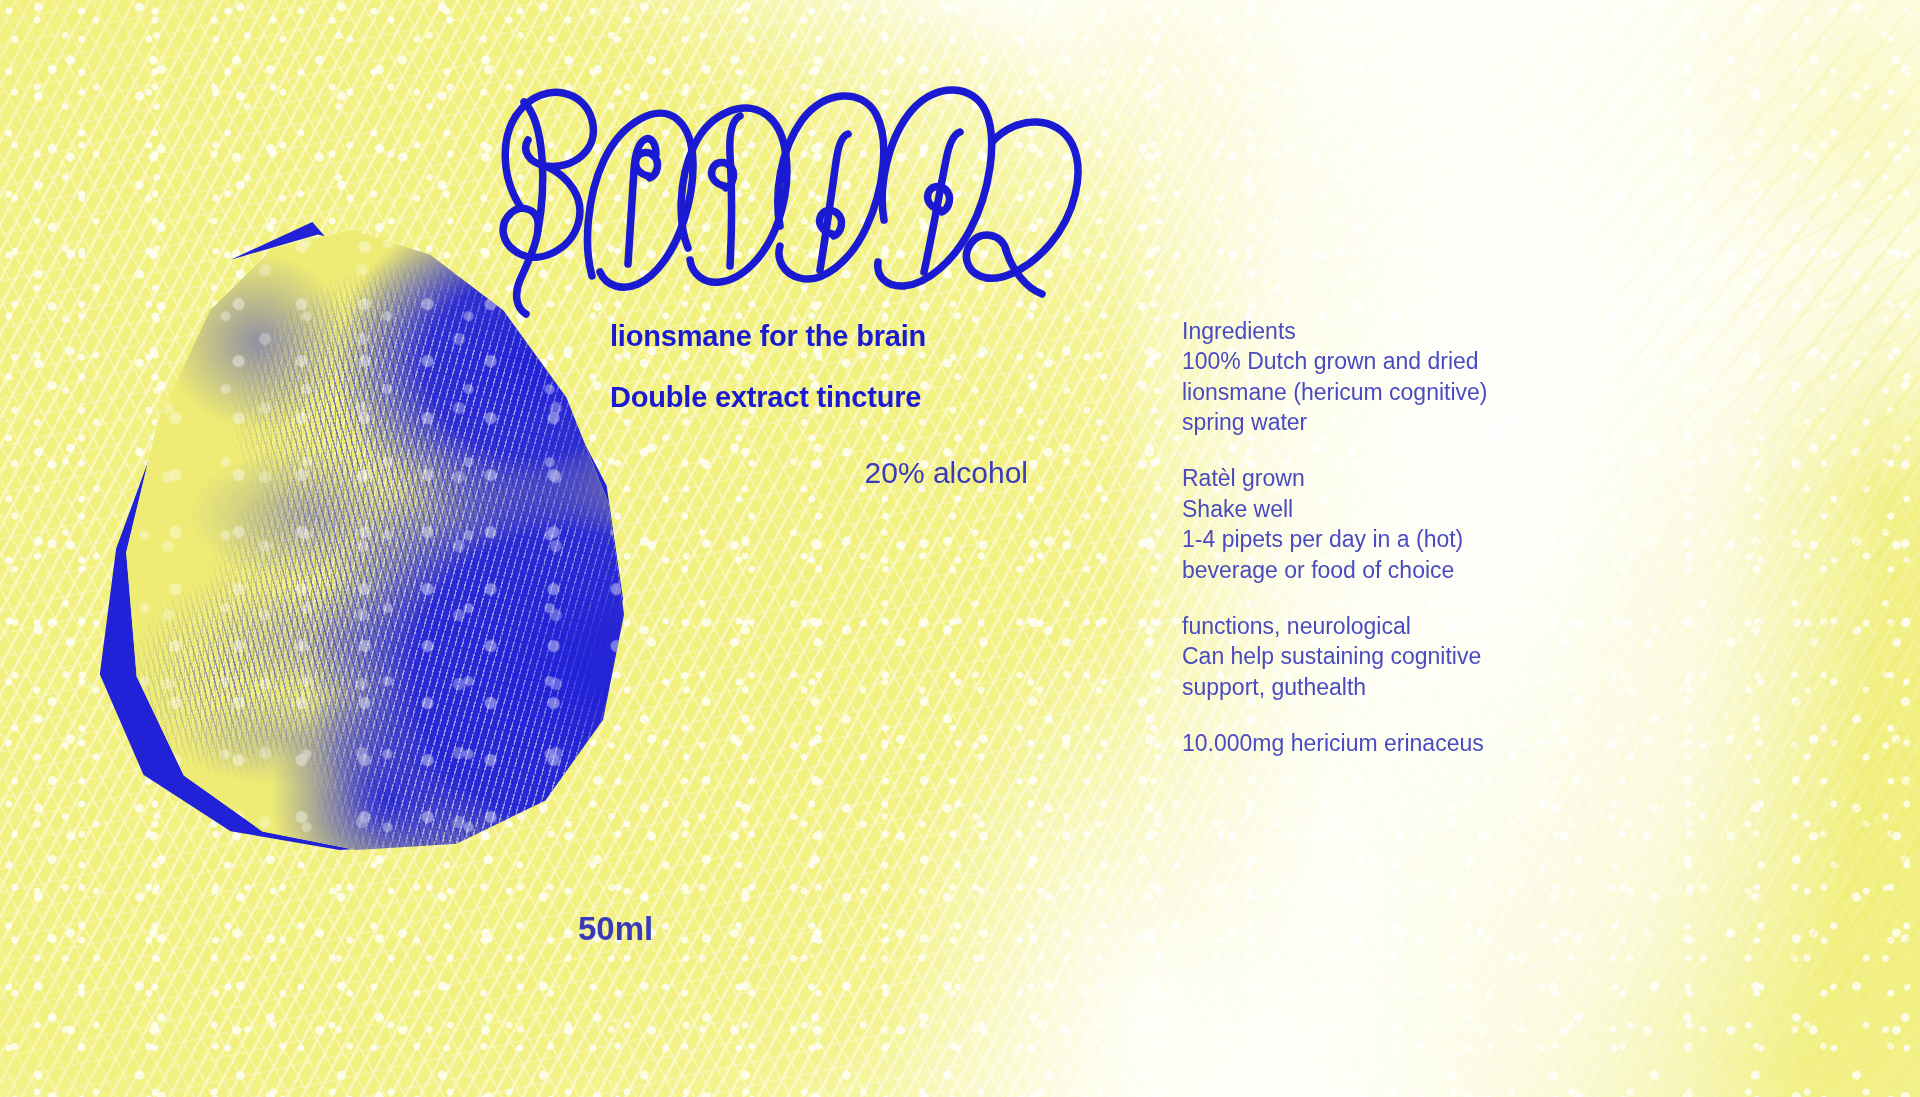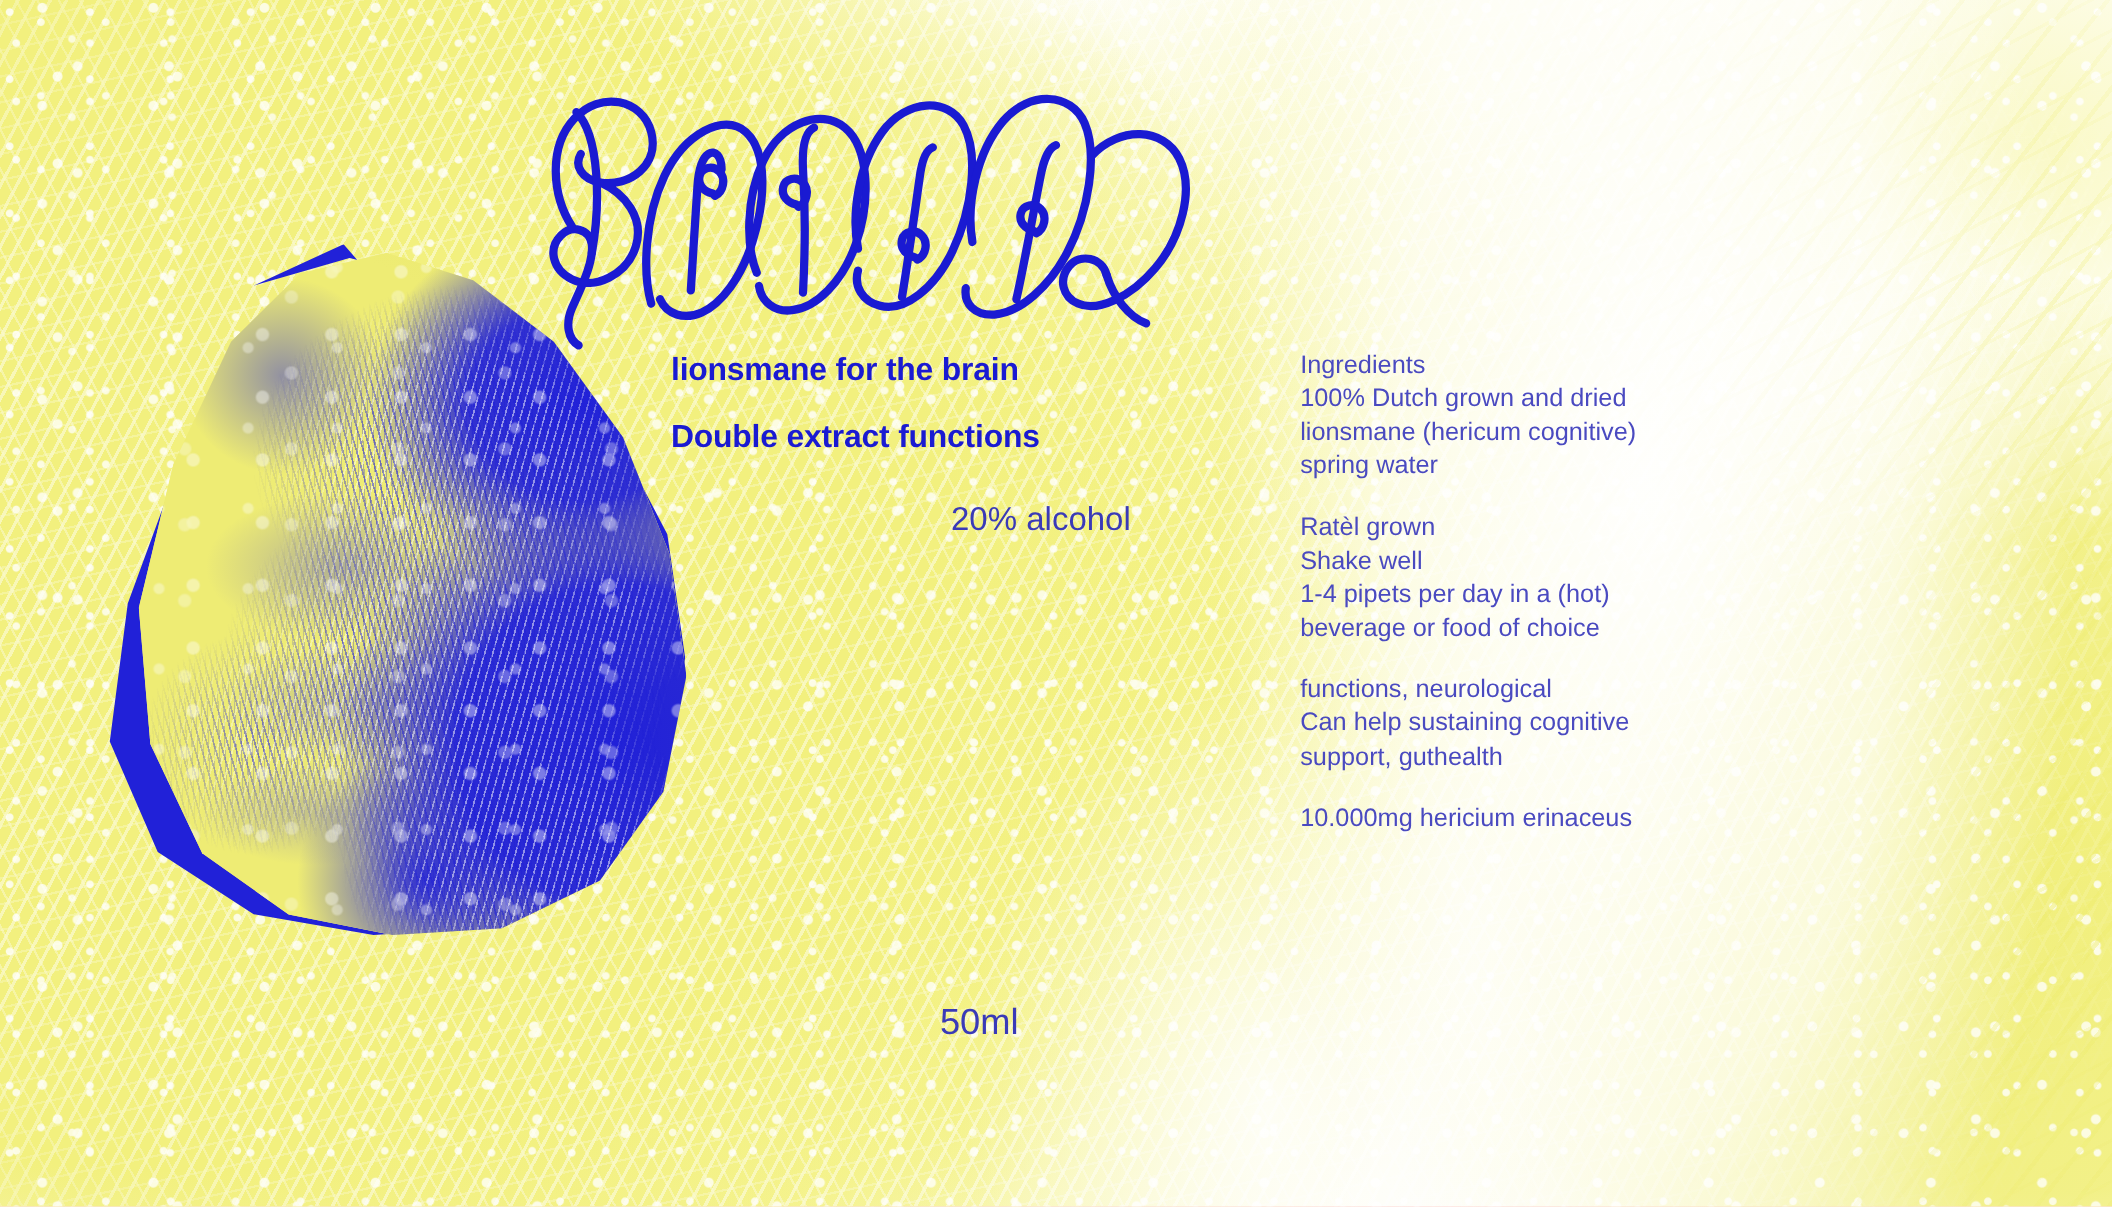--- a/index.html
+++ b/index.html
@@ -9,21 +9,21 @@
     font-family:"Liberation Sans", sans-serif;
     background:#ffffff;
     position:relative;
   }
 
   
   .label-canvas {
     position:absolute; inset:0;
     width:1920px; height:1097px;
     overflow:hidden;
-    background:#fca5a5;
+    background:#f0abfc;
   }
 
   
   .bg-base {
     position:absolute; inset:0;
     background:
       radial-gradient(ellipse 70% 100% at 8% 45%,  #f2f07e 0%, #f2f07e 52%, rgba(242,240,126,0) 78%),
       radial-gradient(ellipse 52% 85% at 30% 60%,  #f4f284 0%, rgba(244,242,132,0.85) 48%, rgba(244,242,132,0) 80%),
       radial-gradient(ellipse 40% 70% at 52% 55%,  rgba(243,241,128,0.92) 0%, rgba(243,241,128,0) 82%),
       radial-gradient(ellipse 30% 55% at 70% 25%,  rgba(245,243,140,0.55) 0%, rgba(245,243,140,0) 85%),
@@ -180,26 +180,26 @@
   .alcohol {
     margin-top:42px;
     font-size:30px;
     font-weight:300;
     color:#3a3ab8;
     text-align:right;
     padding-right:2px;
   }
   .volume {
     position:absolute;
-    left:592px; top:910px;
+    left:578px; top:910px;
     width:420px;
     font-size:33px;
-    font-weight:400;
+    font-weight:700;
     color:#3a3ab8;
-    text-align:right;
+    text-align:left;
     padding-right:86px;
   }
 
   
   .info-col {
     position:absolute;
     left:1182px; top:316px;
     width:400px;
     color:#4a4ac0;
     font-size:23px;
@@ -259,21 +259,21 @@
       <path class="logo-stroke" d="M444 214 C452 178 460 132 466 102 C469 86 474 76 480 74"></path>
       <path class="logo-stroke" d="M460 152 C452 150 446 144 448 136 C450 128 460 126 466 132 C472 138 470 150 462 154 Z"></path>
       <path class="logo-stroke" d="M512 84 C538 56 578 58 592 86 C606 114 594 158 570 186 C548 212 518 226 500 218
                                    C486 212 482 196 492 184 C502 172 522 176 526 192"></path>
       <path class="logo-stroke" d="M526 192 C532 212 546 230 562 236"></path>
     </svg>
   </div>
 
   <div class="center-col">
     <div class="tagline t1">lionsmane for the brain</div>
-    <div class="tagline t2">Double extract functions</div>
+    <div class="tagline t2">Double extract tincture</div>
     <div class="alcohol">20% alcohol</div>
   </div>
   <div class="volume">50ml</div>
 
   <div class="info-col">
 
     <div class="info-block">
       <div class="info-line">Ingredients</div>
       <div class="info-line">100% Dutch grown and dried</div>
       <div class="info-line">lionsmane (hericum cognitive)</div>

